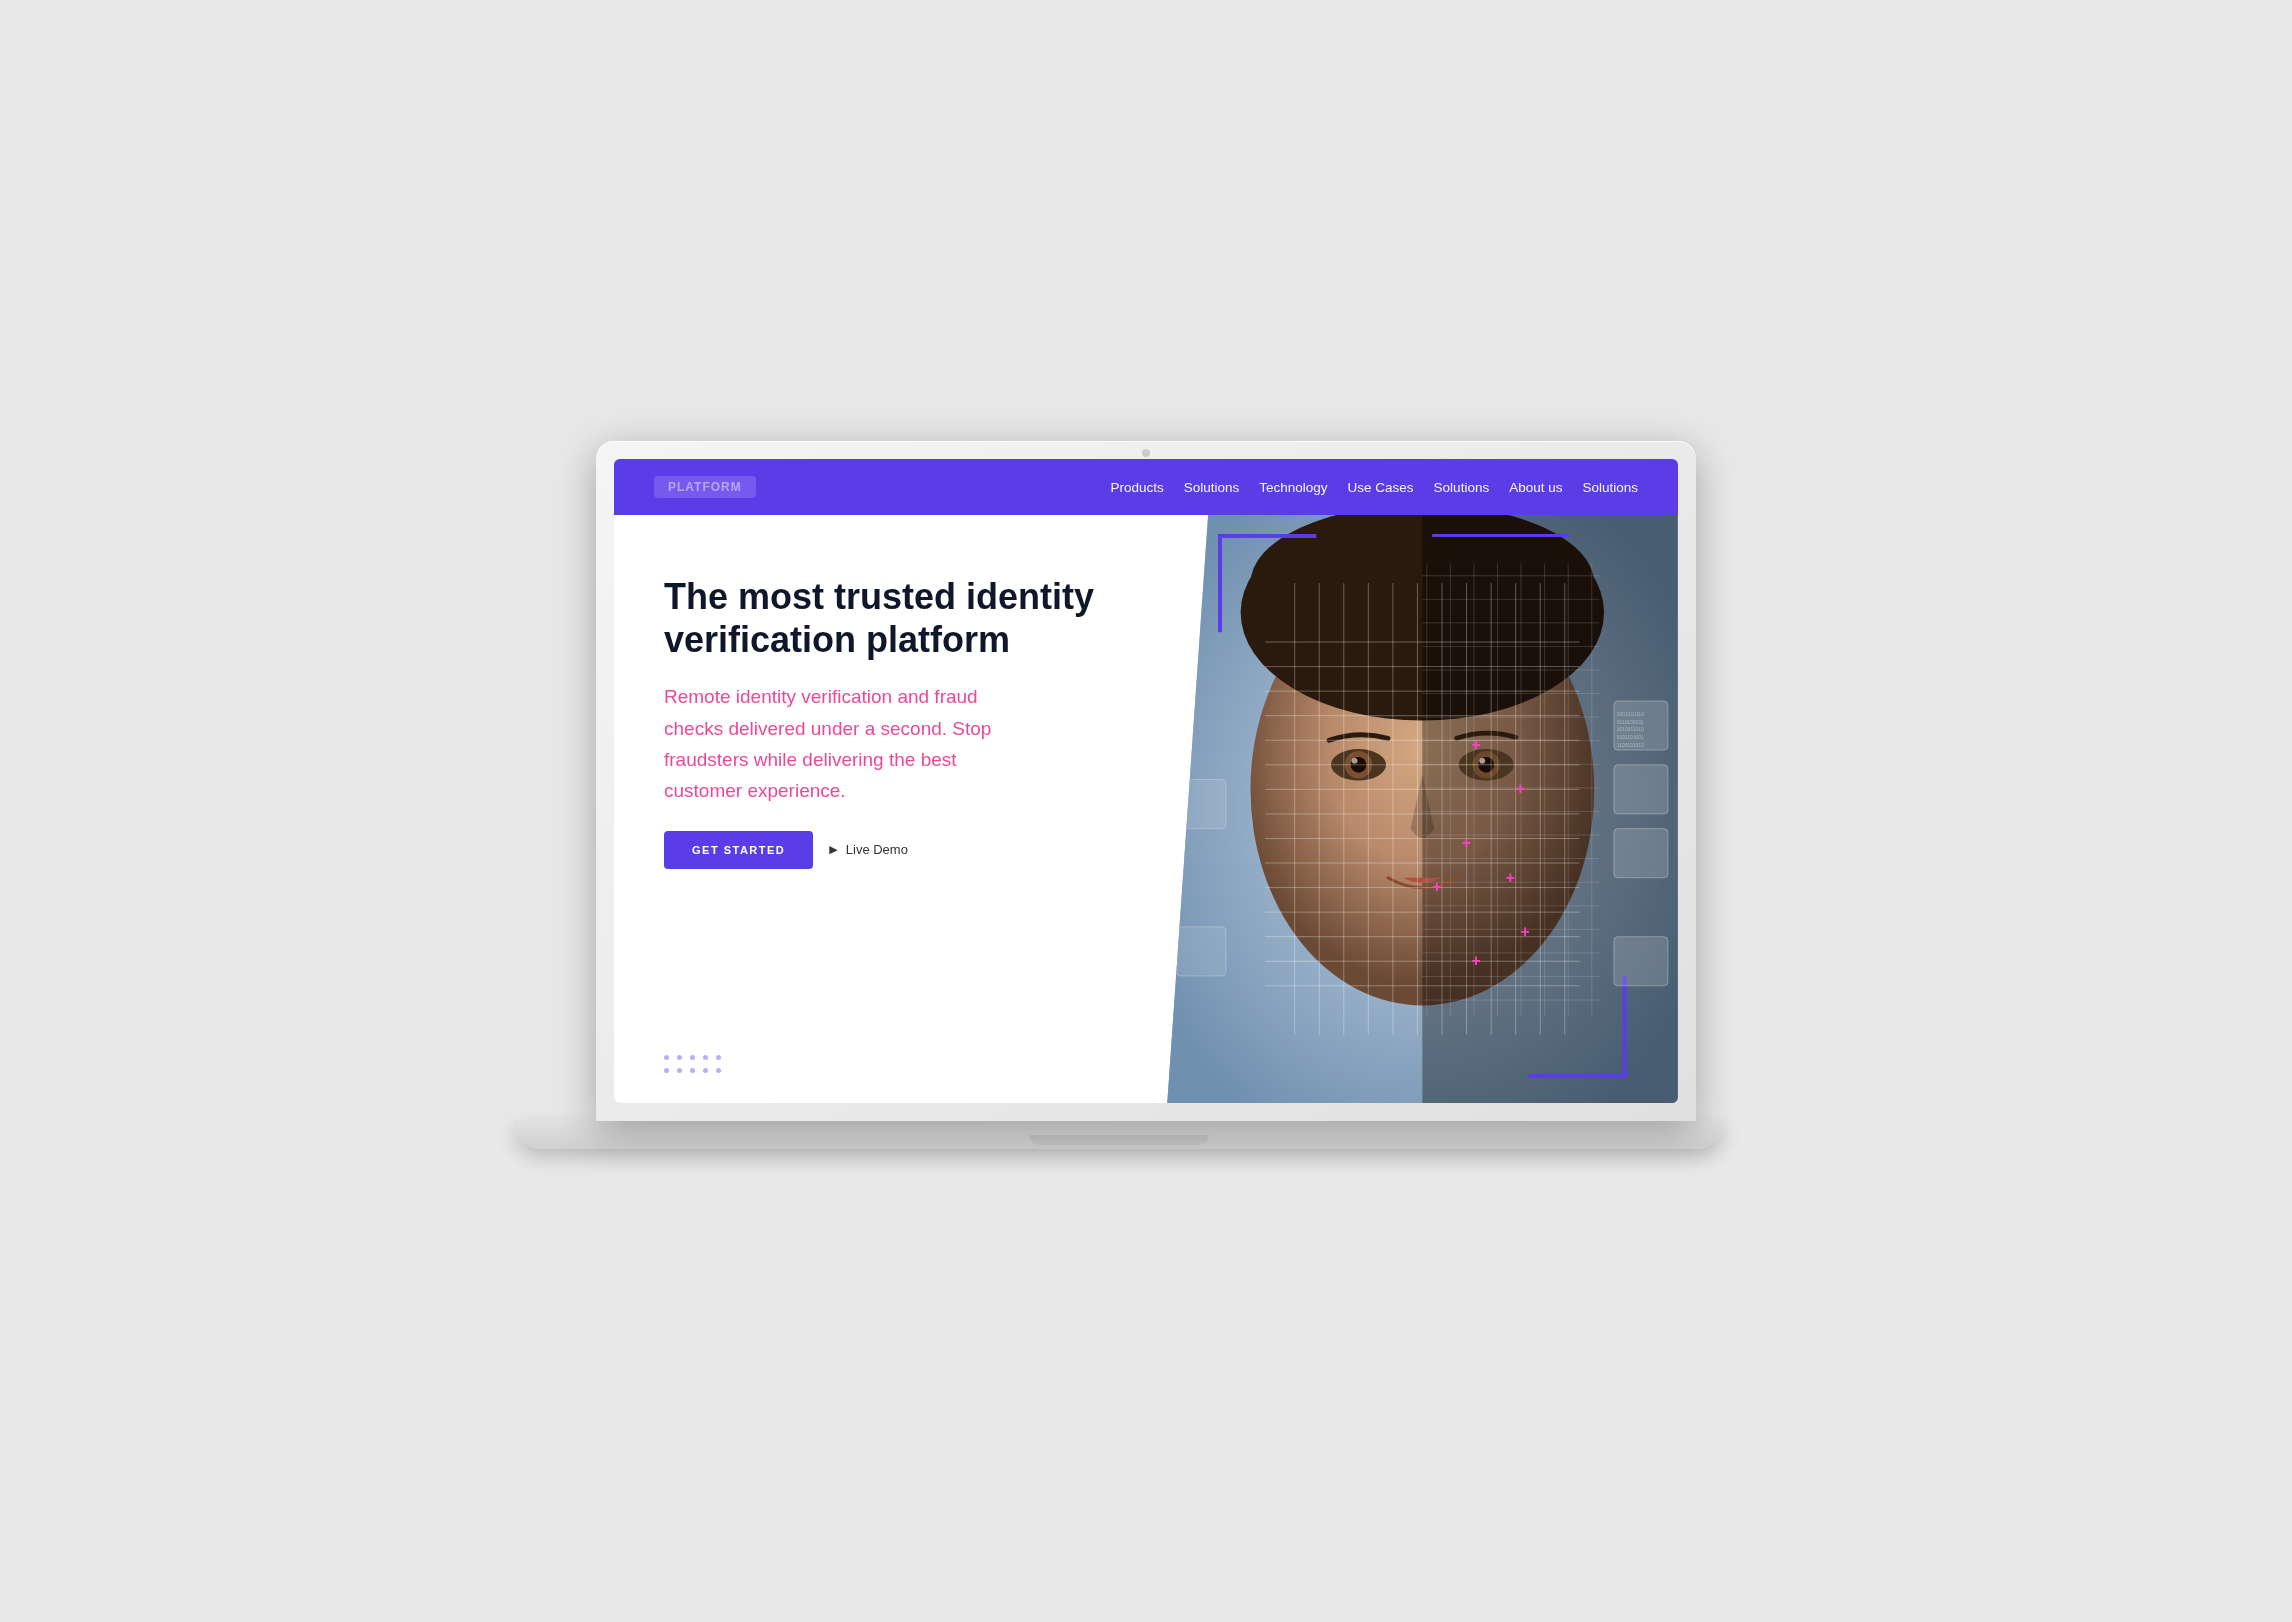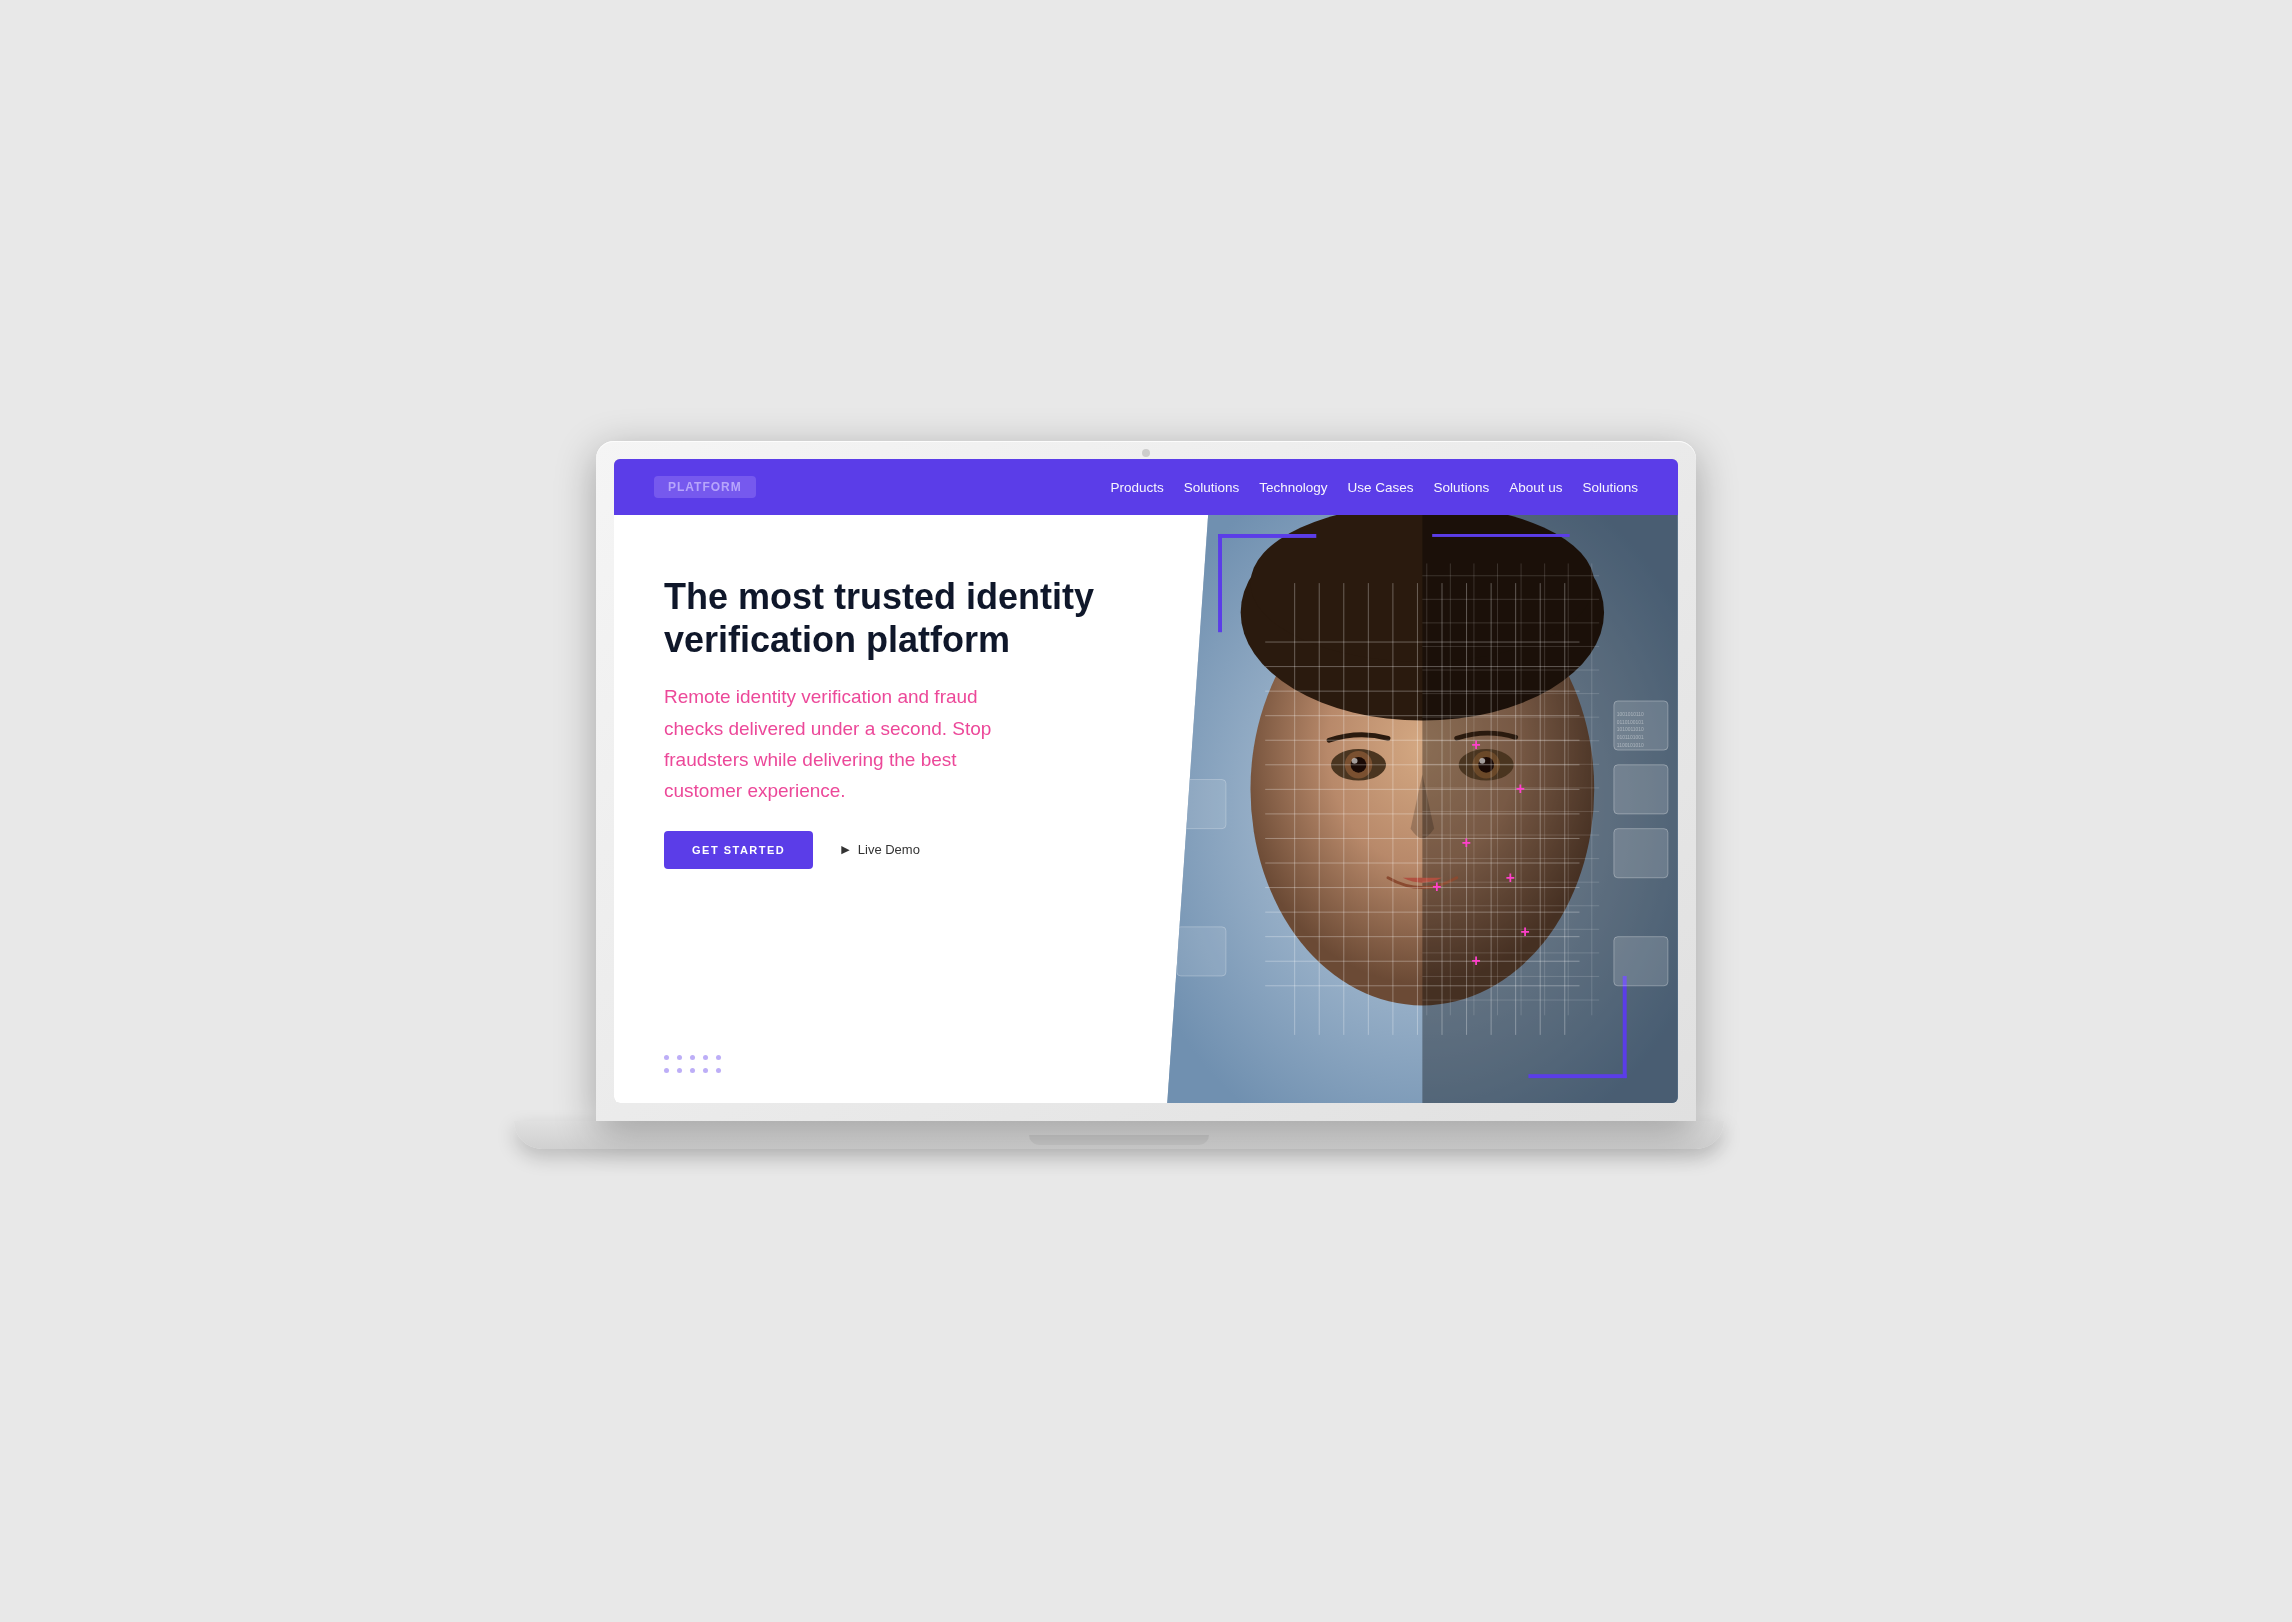--- a/index.html
+++ b/index.html
@@ -137,21 +137,21 @@
       font-size: 19px;
       color: #ec4899;
       line-height: 1.65;
       margin-bottom: 24px;
       max-width: 340px;
     }
 
     .hero-actions {
       display: flex;
       align-items: center;
-      gap: 28px;
+      gap: 16px;
     }
 
     .btn-get-started {
       background: #5b3de8;
       color: #fff;
       border: none;
       padding: 13px 28px;
       font-size: 11px;
       font-weight: 700;
       letter-spacing: 1.5px;

